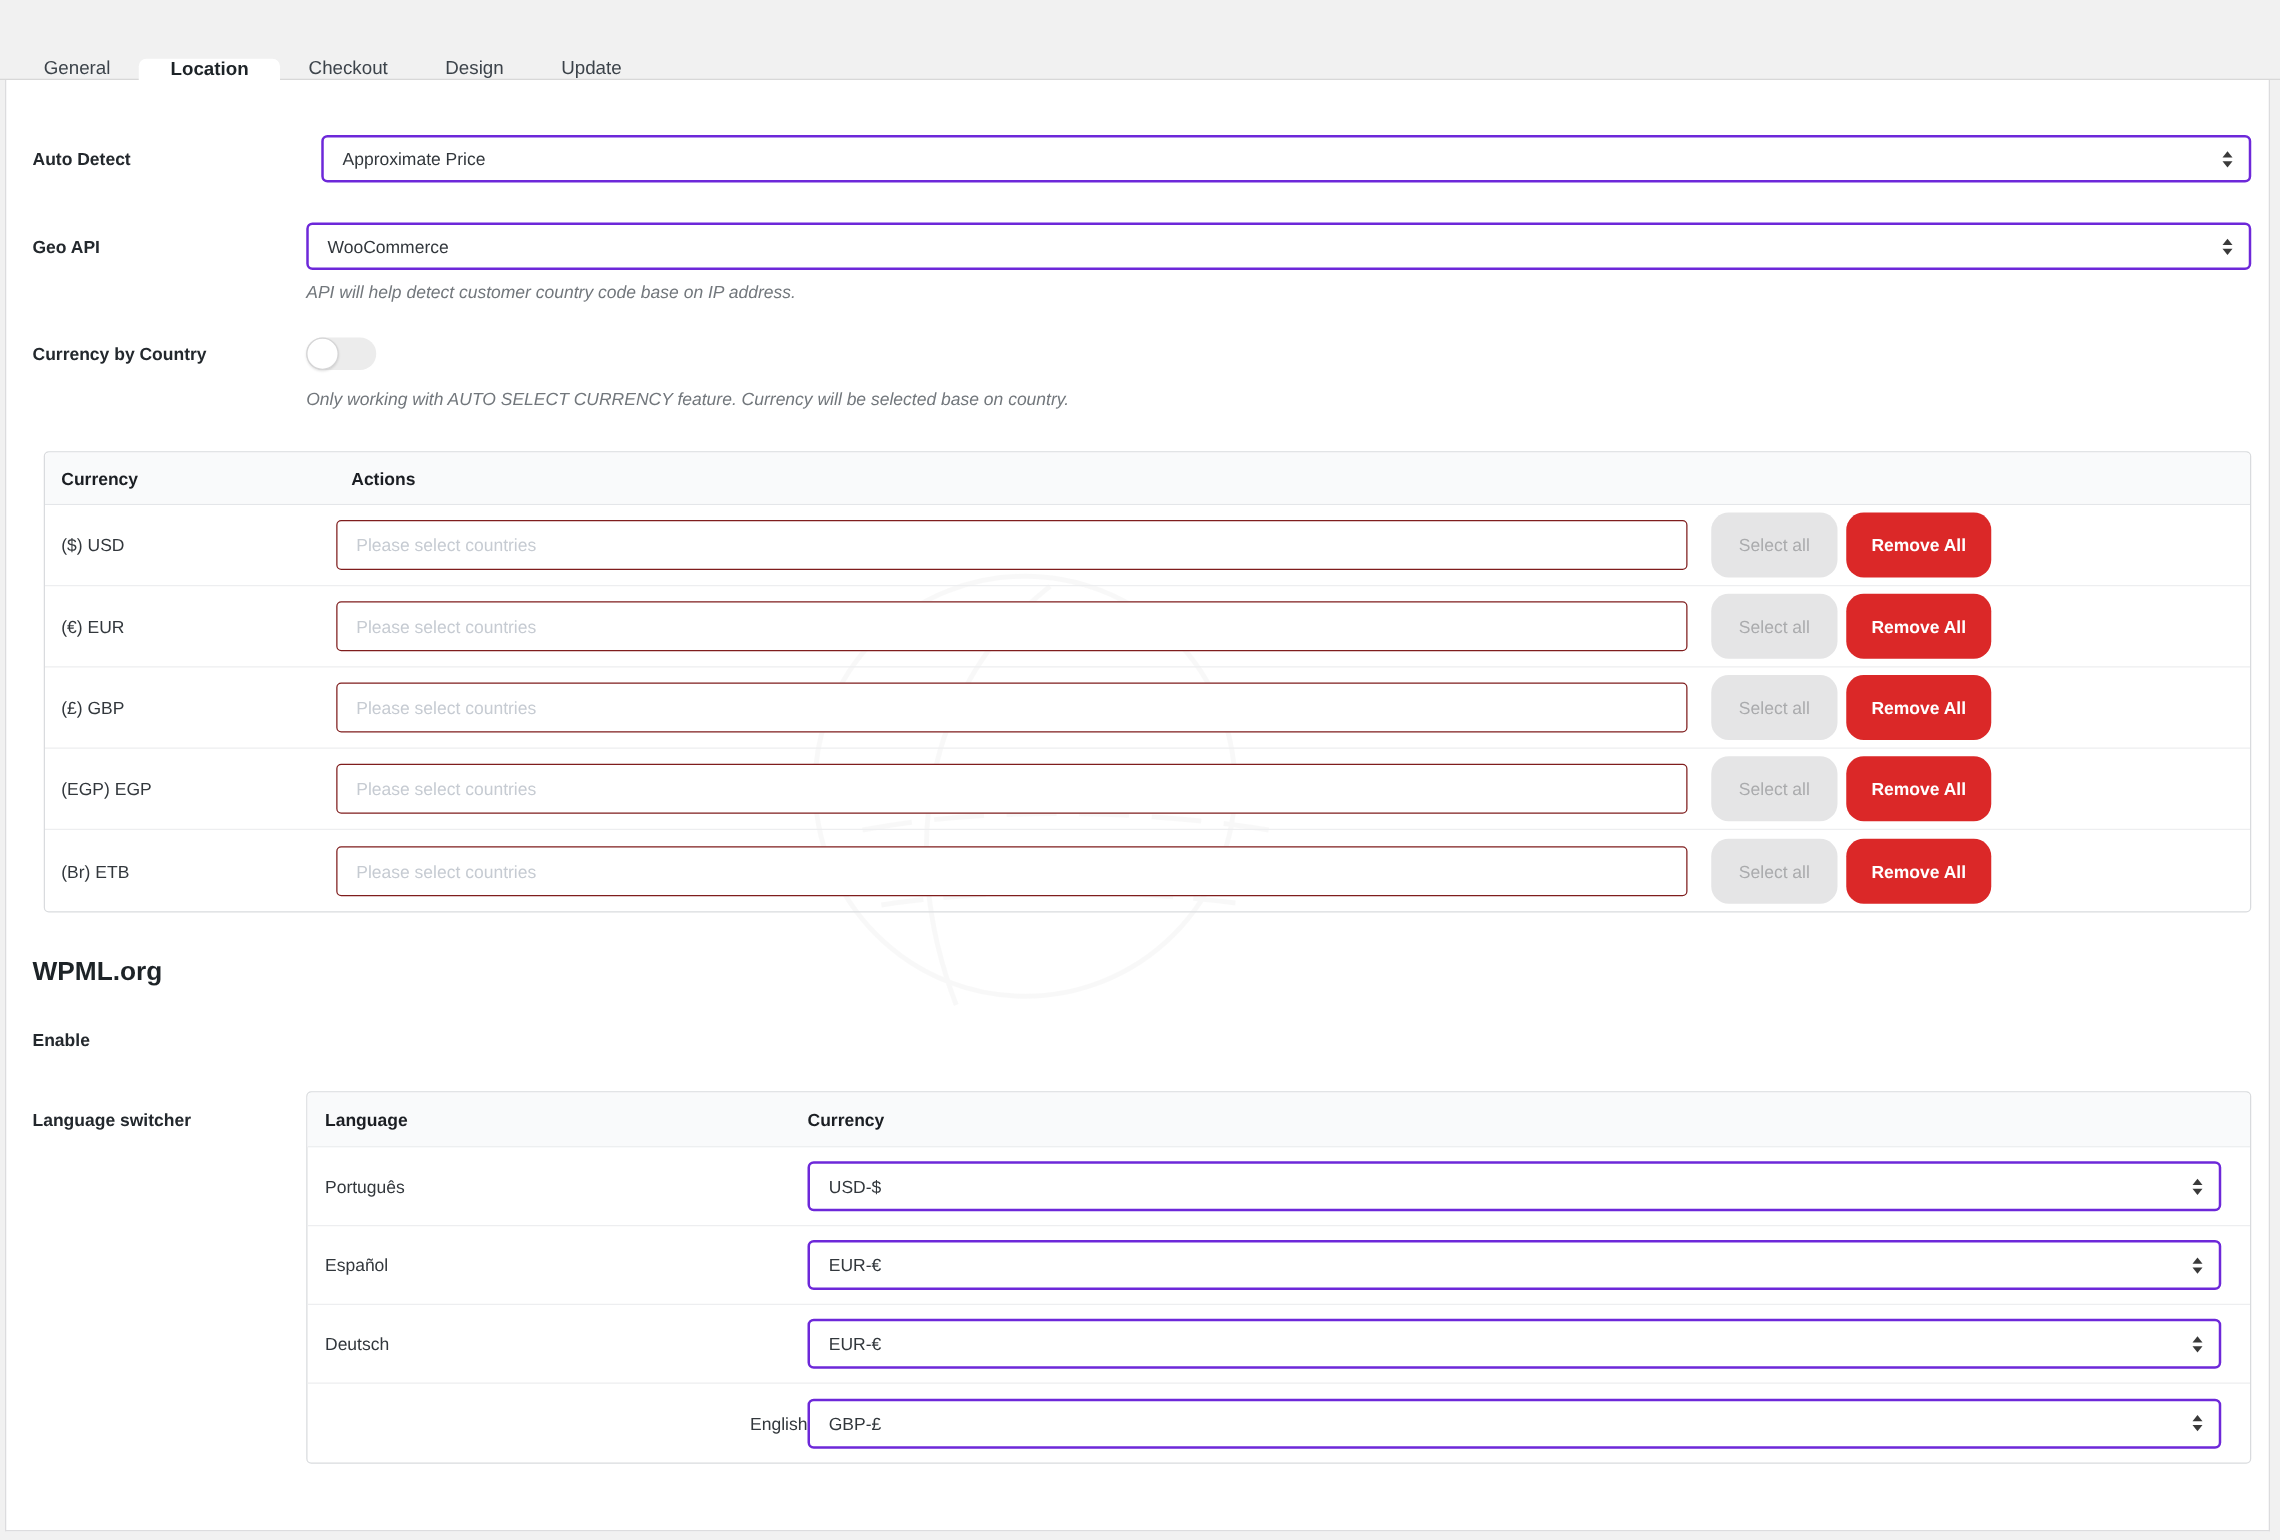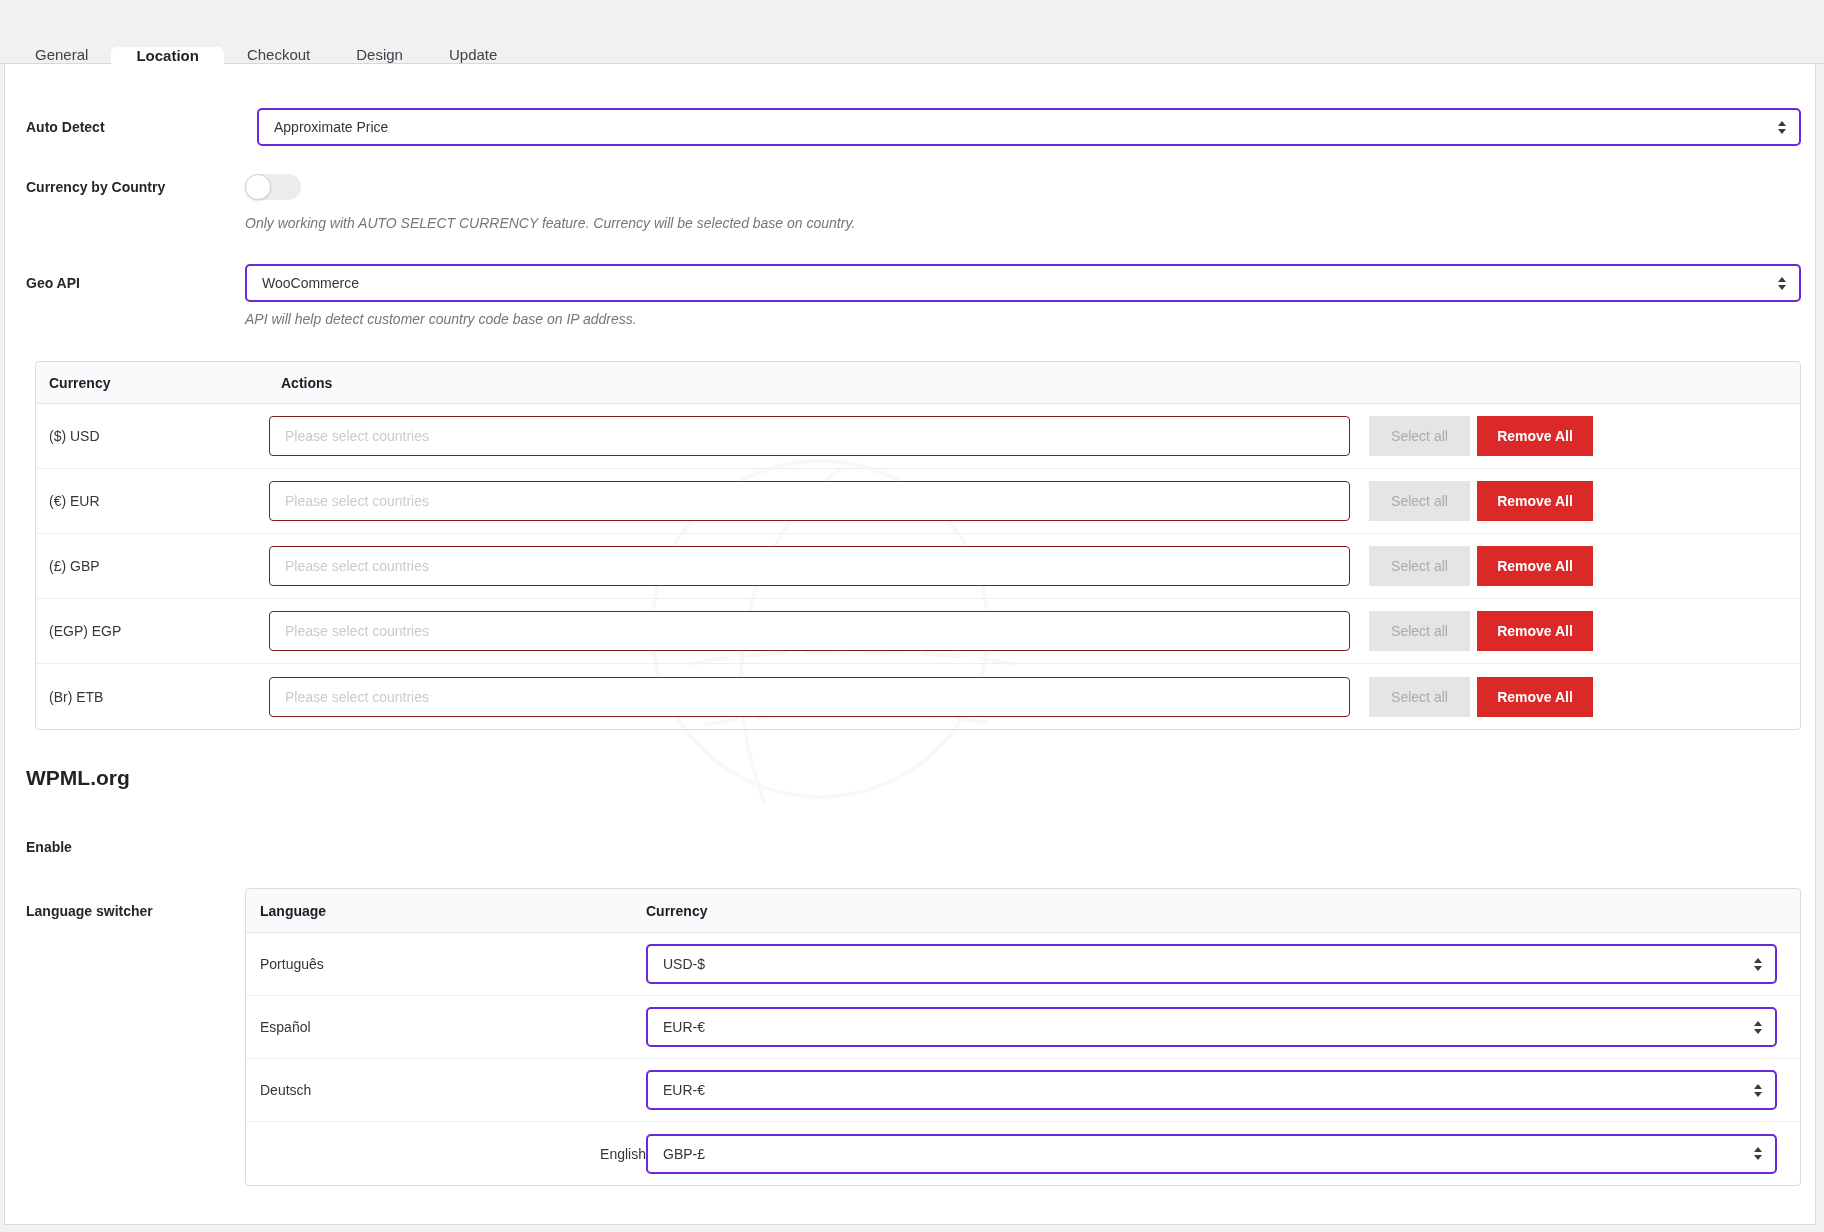--- a/index.html
+++ b/index.html
@@ -41,21 +41,21 @@
   .form-label {
     width:219px; flex:none; font-weight:700; color:#23282d;
     font-size:14px; line-height:38px;
   }
   .form-label.toggle-align { line-height:26px; }
   .form-label.table-align { line-height:16px; padding-top:15px; }
   .form-field { flex:1; margin-right:14px; min-width:0; }
   .mt-row1 { margin-top:44px;gap:12px; }
   .mt-row2 { margin-top:32px; }
   .mt-row3 { margin-top:28px; }
-  .mt-enable { margin-top:44px; }
+  .mt-enable { margin-top:29px; }
   .mt-lang { margin-top:28px; }
   
   .select {
     height:38px; background:#fff; border:2px solid #6d28d9; border-radius:5px;
     display:flex; align-items:center; justify-content:space-between;
     padding:0 13px 0 15px; cursor:pointer; font-size:14px; color:#32373c;
   }
   .stepper { display:flex; flex-direction:column; align-items:center; }
   .stepper i { display:block; width:0; height:0; border-left:4px solid transparent; border-right:4px solid transparent; }
   .stepper .up { border-bottom:5px solid #3a3a3a; margin-bottom:3px; }
@@ -96,21 +96,21 @@
   .ctable-header .col-actions { display:block; }
   .countries-input {
     width:calc(100% - 7px); height:40px;
     border:1px solid #7f1d1d; border-radius:4px;
     padding:0 15px; font-size:14px; color:#32373c;
     font-family:"Liberation Sans","DejaVu Sans",sans-serif;
     outline:none; background:#fff;
   }
   .countries-input::placeholder { color:#c6cbd2; opacity:1; }
   .btn {
-    height:40px; border:none; border-radius:0; cursor:pointer;
+    height:52px; border:none; border-radius:14px; cursor:pointer;
     font-size:14px; font-family:"Liberation Sans","DejaVu Sans",sans-serif;
   }
   .btn-selectall { background:#e5e5e6; color:#aaabad; width:101px; }
   .btn-removeall { background:#db2828; color:#fff; font-weight:700; width:116px; }
   
   .section-heading {
     margin:36px 0 0 21px; font-size:21px; font-weight:700; color:#1d2327;
     position:relative; z-index:1;
   }
   
@@ -158,41 +158,41 @@
       <div class="select">
         <span>Approximate Price</span>
         <span class="stepper">
             <i class="up"></i>
             <i class="down"></i>
           </span>
       </div>
     </div>
   </div>
 
-  <div class="form-row mt-row3">
-    <div class="form-label toggle-align">Currency by Country</div>
-    <div class="form-field">
-      <div class="toggle">
-        <span class="knob"></span>
-      </div>
-      <div class="help" style="margin-top:15px;">Only working with AUTO SELECT CURRENCY feature. Currency will be selected base on country.</div>
-    </div>
-  </div>
-
   <div class="form-row mt-row2">
     <div class="form-label">Geo API</div>
     <div class="form-field">
       <div class="select">
         <span>WooCommerce</span>
         <span class="stepper">
             <i class="up"></i>
             <i class="down"></i>
           </span>
       </div>
       <div class="help">API will help detect customer country code base on IP address.</div>
+    </div>
+  </div>
+
+  <div class="form-row mt-row3">
+    <div class="form-label toggle-align">Currency by Country</div>
+    <div class="form-field">
+      <div class="toggle">
+        <span class="knob"></span>
+      </div>
+      <div class="help" style="margin-top:15px;">Only working with AUTO SELECT CURRENCY feature. Currency will be selected base on country.</div>
     </div>
   </div>
 
   <div class="ctable">
     <div class="ctable-header">
       <div class="col-currency">Currency</div>
       <div class="col-actions">Actions</div>
     </div>
 
     <div class="ctable-row">

